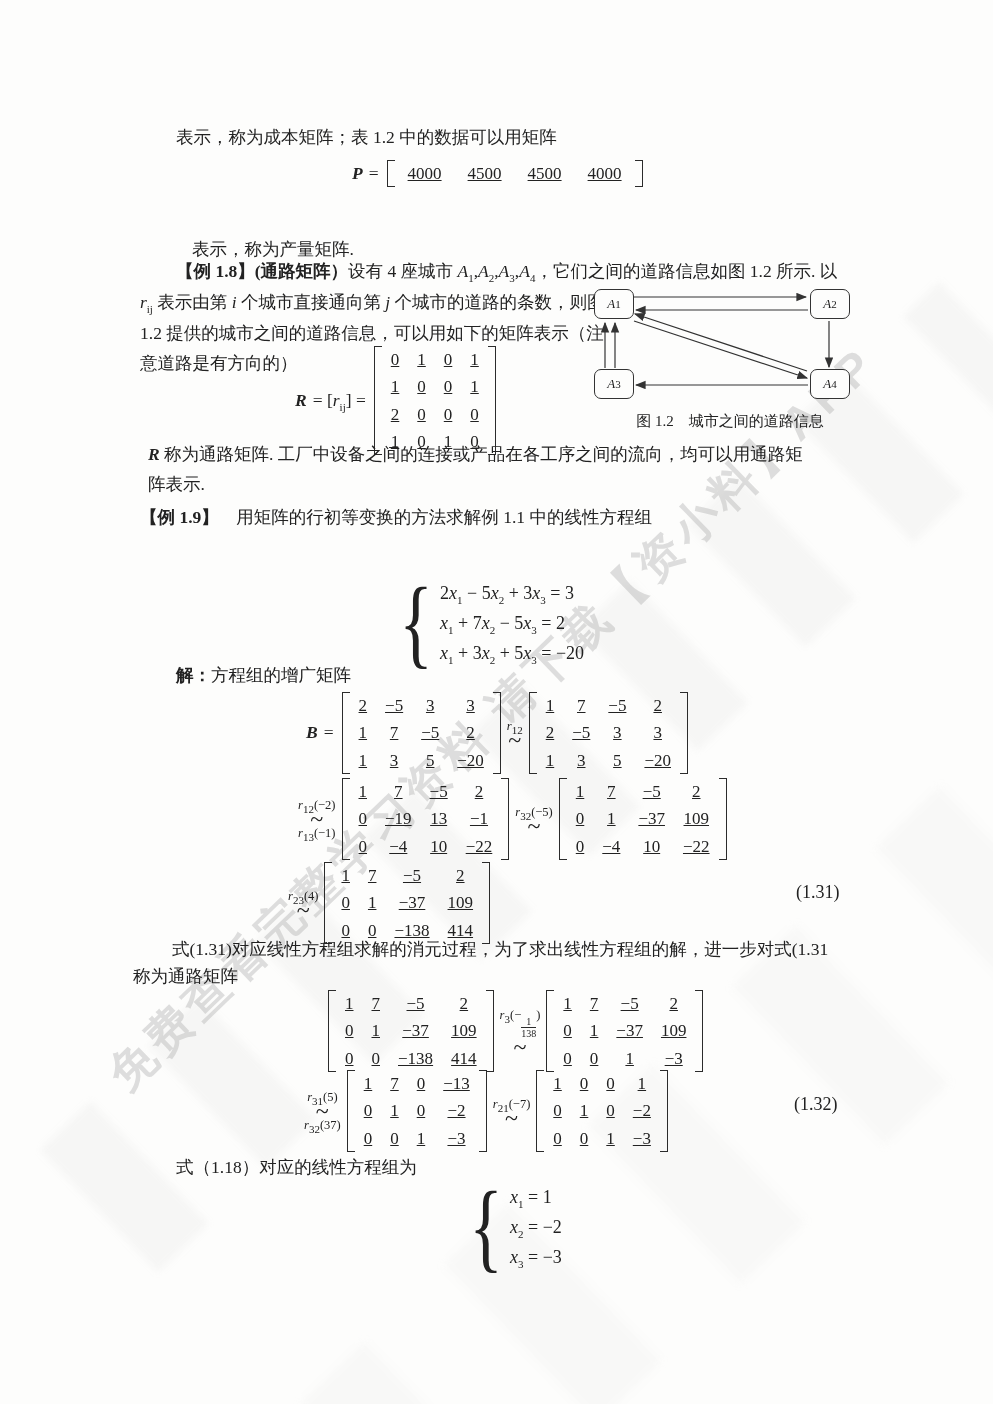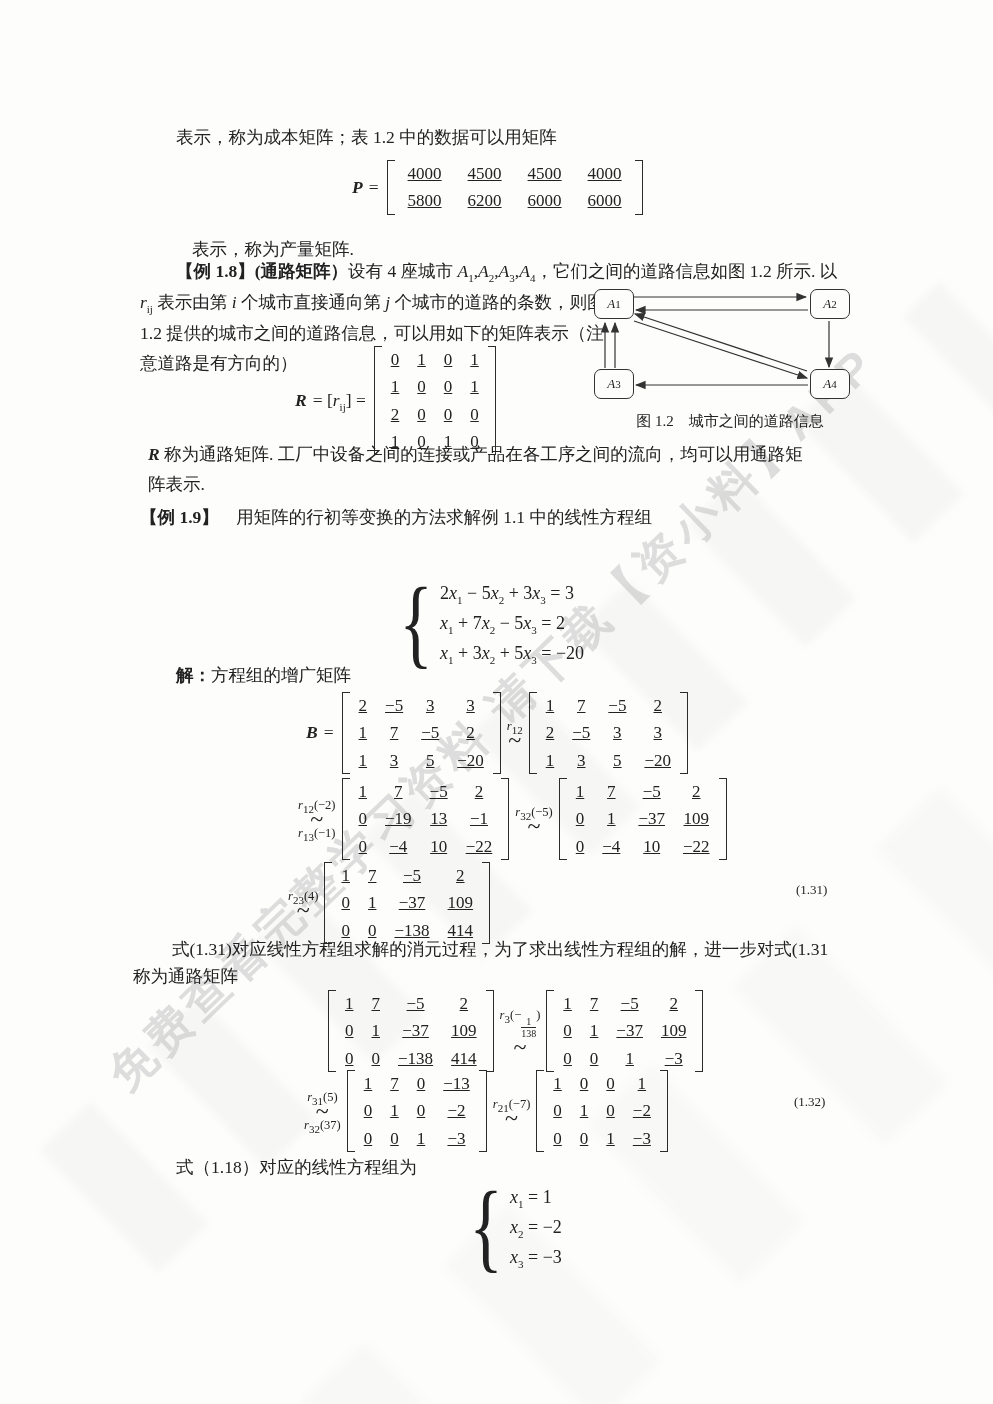--- a/index.html
+++ b/index.html
@@ -37,21 +37,21 @@
   .wide .mcell{padding:3px 13px;}
   .opstack{display:inline-flex;flex-direction:column;align-items:center;justify-content:center;
     margin:0 4px;font-size:12.5px;line-height:1.15;}
   .opstack .tilde{font-size:24px;line-height:14px;}
   .frac{display:inline-flex;flex-direction:column;text-align:center;font-size:10px;line-height:1.15;vertical-align:-6px;}
   .frac span:last-child{border-top:1px solid #2b2b2b;}
   .sys{display:flex;align-items:center;}
   .sys .brace{font-size:100px;line-height:0;font-weight:400;transform:scaleX(0.7);margin-right:0px;}
   .sys .lines{display:flex;flex-direction:column;}
   .sys .lines div{line-height:30px;font-size:18px;}
-  .eqnum{position:absolute;font-size:13px;}
+  .eqnum{position:absolute;font-size:18px;}
   .fig{position:absolute;left:582px;top:284px;width:292px;height:152px;}
   .fig svg{position:absolute;left:0;top:0;}
   .node{position:absolute;width:38px;height:28px;border:1.4px solid #333;border-radius:7px;
     display:flex;align-items:center;justify-content:center;font-size:13px;background:#fdfdfc;}
   .figcap{position:absolute;left:8px;top:128px;width:280px;text-align:center;font-size:15px;white-space:nowrap;}
   .eqsign{margin:0 6px;}
 </style>
 </head>
 <body>
 
@@ -67,26 +67,20 @@
     <span class="bi">P</span>
     <span class="eqsign">=</span>
     <span class="mat">
         <span class="mb l"></span>
         <span class="mtable wide">
           <div class="mrow">
             <div class="mcell">4000</div>
             <div class="mcell">4500</div>
             <div class="mcell">4500</div>
             <div class="mcell">4000</div>
-          </div>
-          <div class="mrow">
-            <div class="mcell">5800</div>
-            <div class="mcell">6200</div>
-            <div class="mcell">6000</div>
-            <div class="mcell">6000</div>
           </div>
         </span>
         <span class="mb r"></span>
       </span>
   </div>
 
   <div class="t" style="left:192px;top:236px">表示，称为产量矩阵.</div>
 
   <div class="t" style="left:176px;top:258px"><span class="bold">【例 1.8】(通路矩阵）</span><span>设有 4 座城市 <i>A</i><sub>1</sub>,<i>A</i><sub>2</sub>,<i>A</i><sub>3</sub>,<i>A</i><sub>4</sub>，它们之间的道路信息如图 1.2 所示. 以</span></div>
   <div class="t" style="left:140px;top:289px"><i>r</i><sub>ij</sub> 表示由第 <i>i</i> 个城市直接通向第 <i>j</i> 个城市的道路的条数，则图</div>

